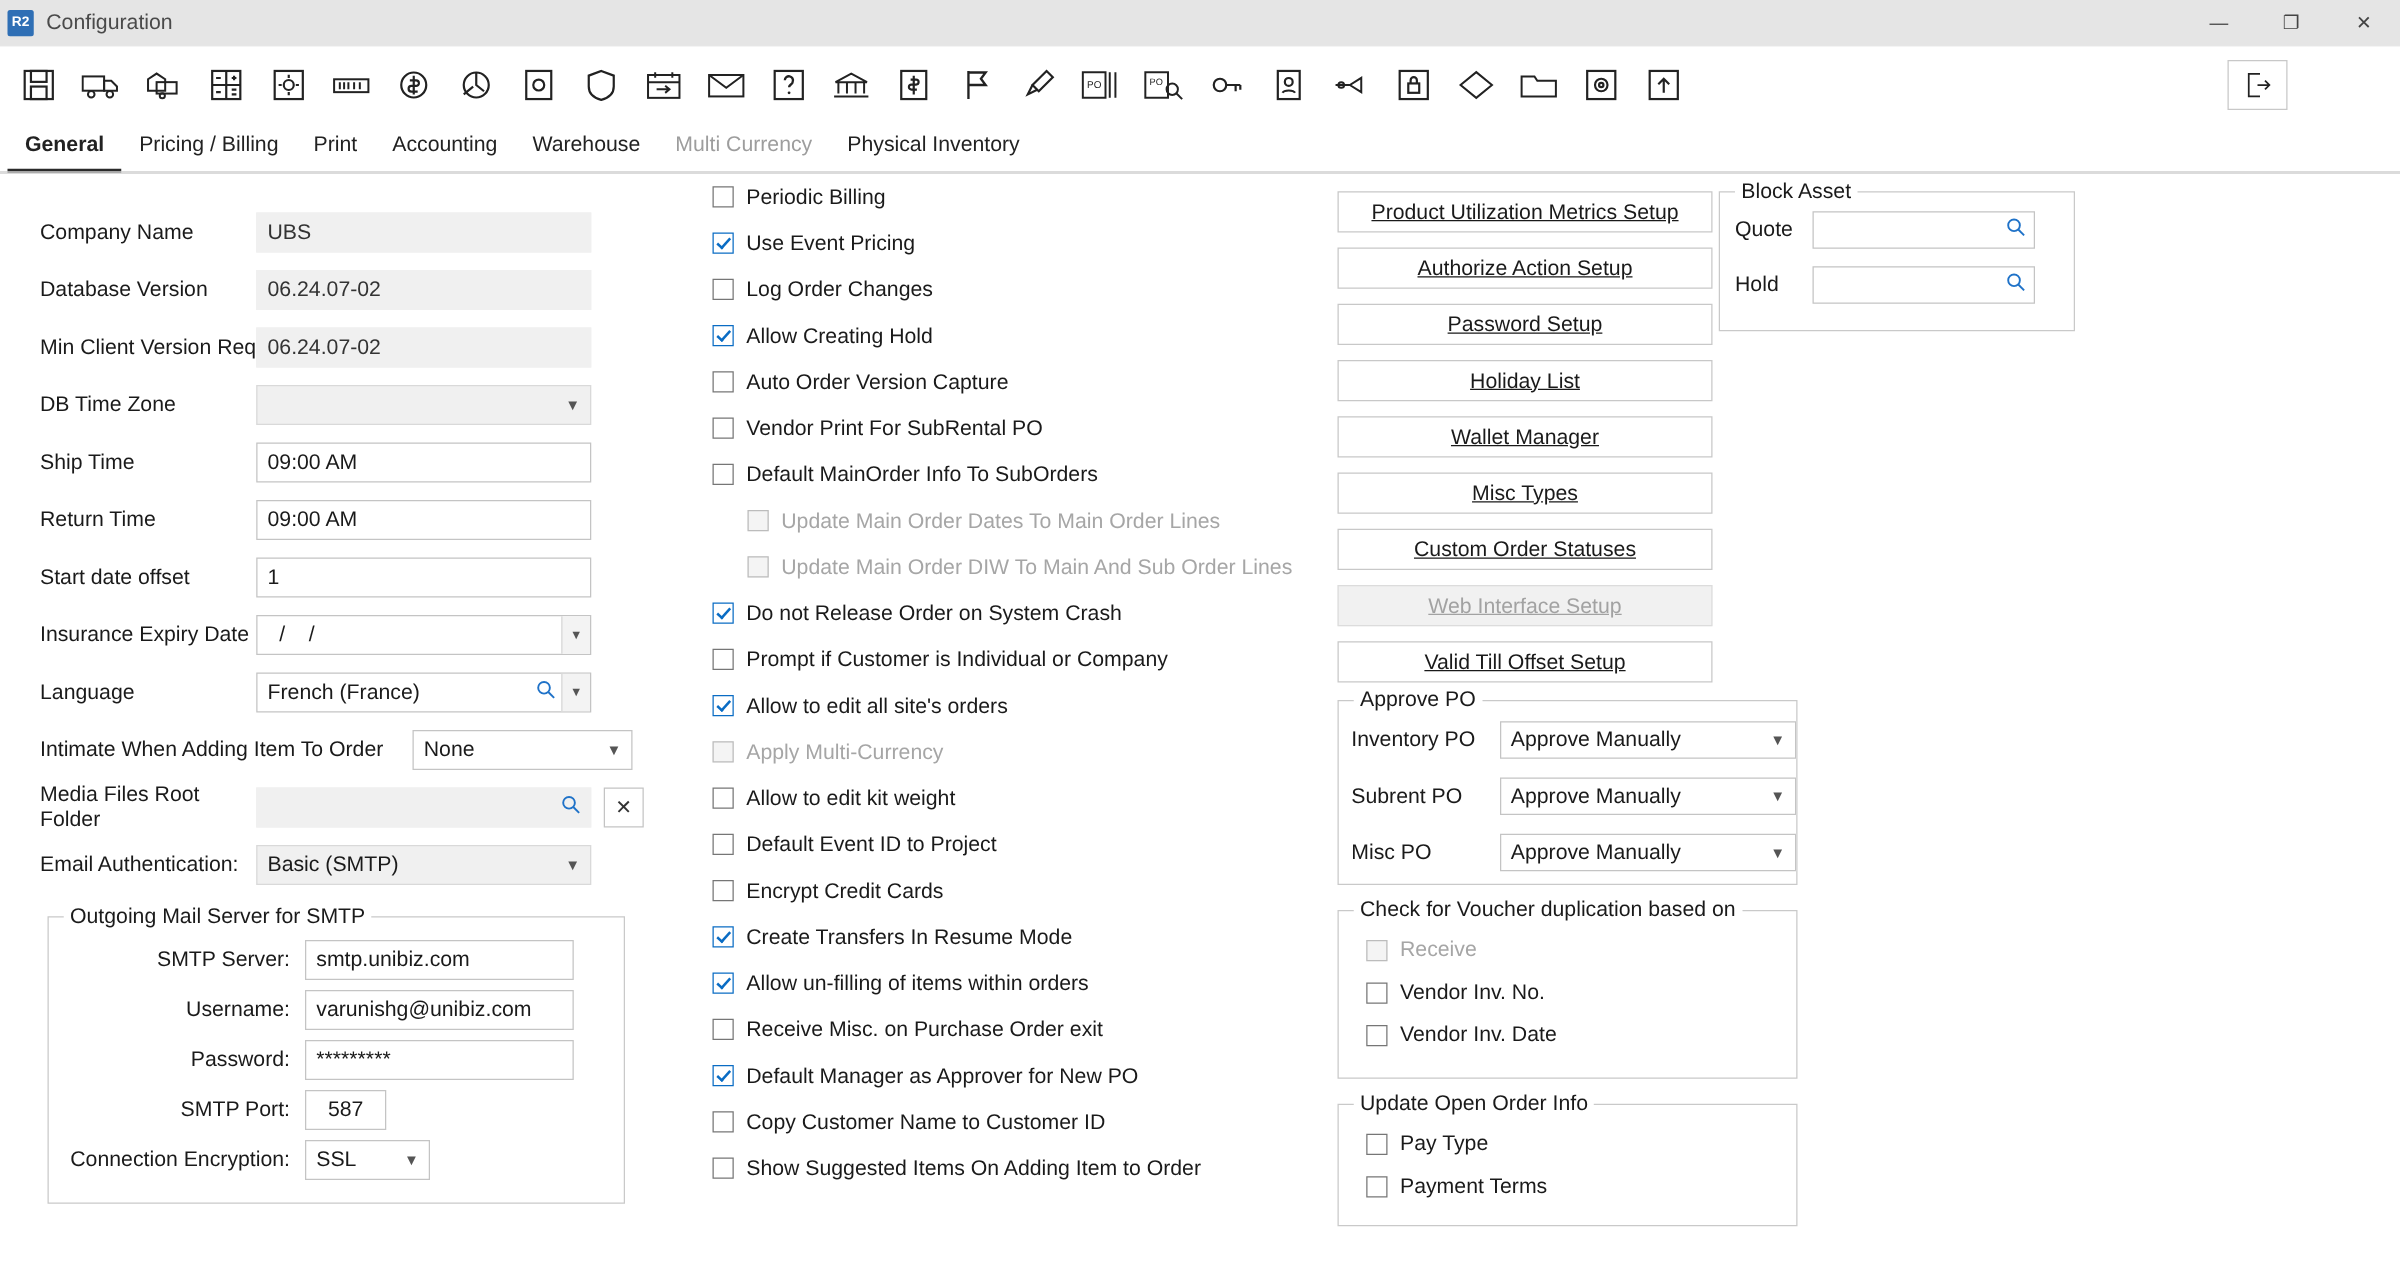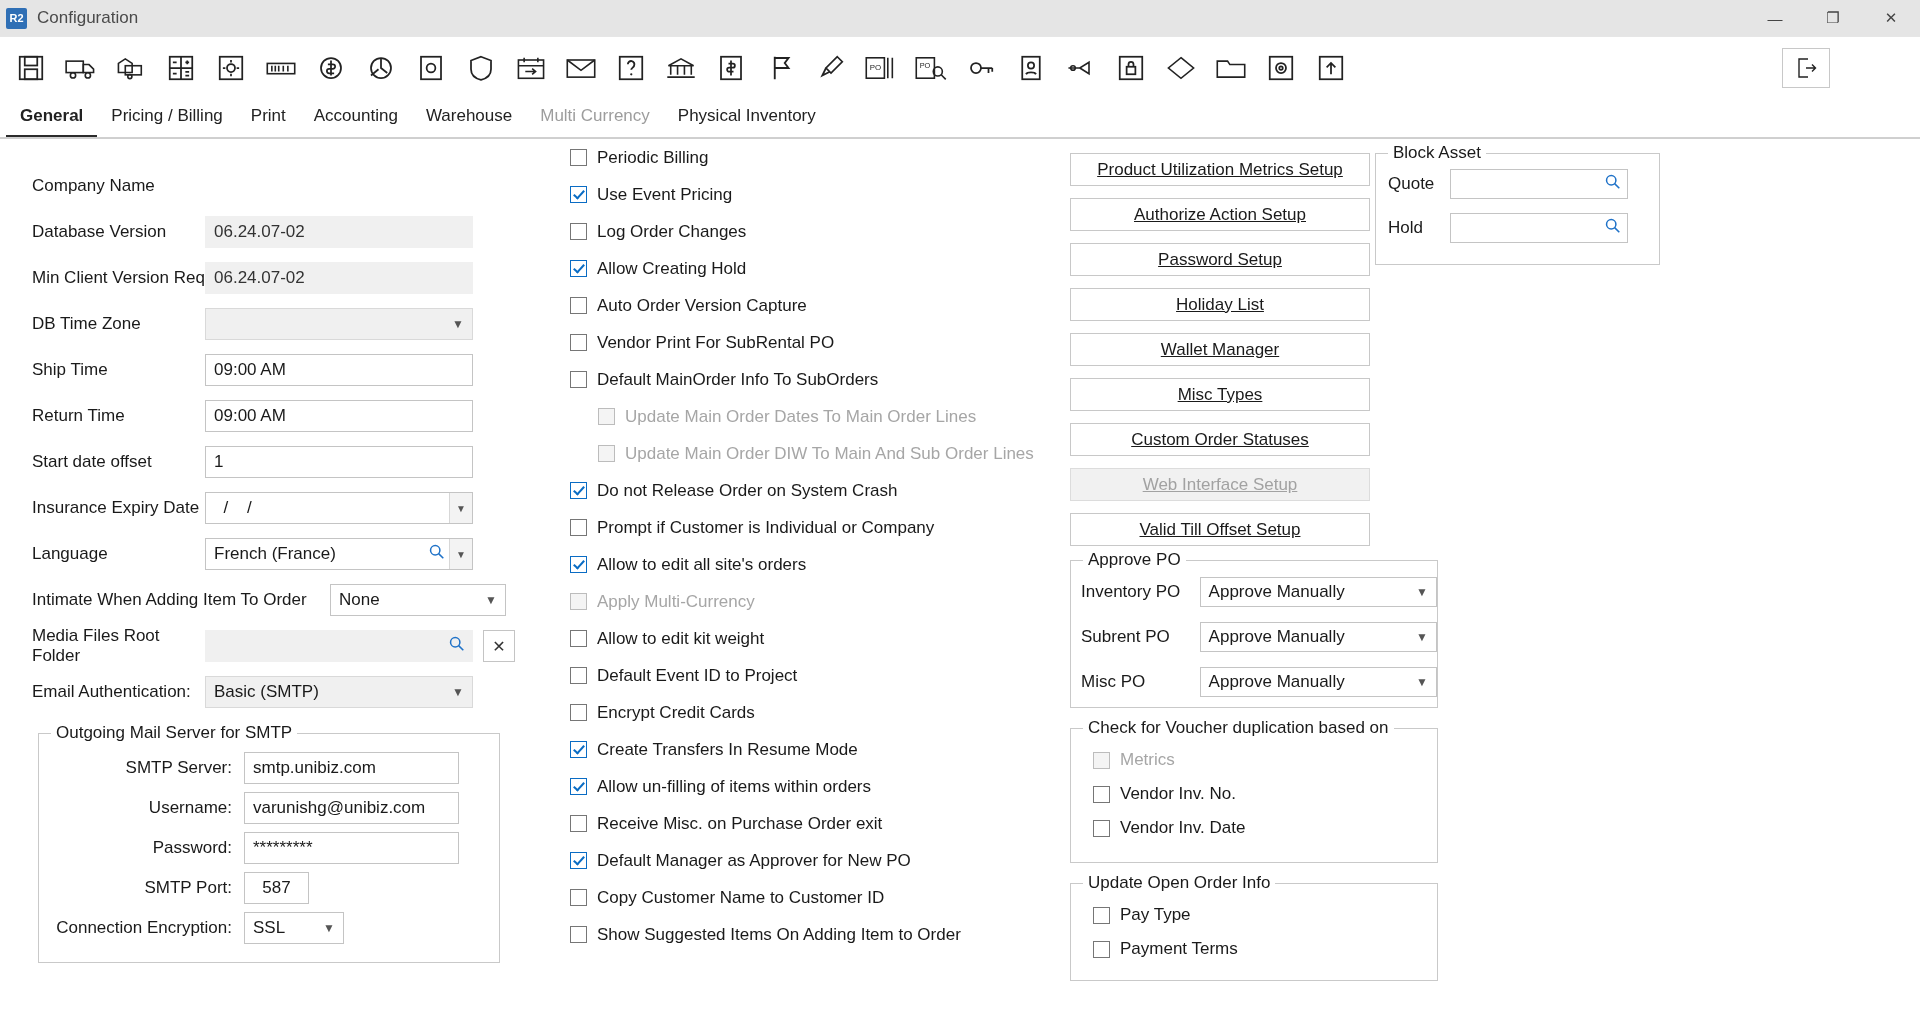--- a/index.html
+++ b/index.html
@@ -543,20 +543,21 @@
   <div class="tab">Physical Inventory</div>
   <div class="tabs-underline"></div>
 </div>
 
 <div class="content">
 
   <div class="col-left">
 
     <div class="frow">
       <div class="flabel">Company Name</div>
+      <div class="fctrl"><input class="inp readonly" readonly="" value="UBS" style=""></div>
     </div>
 
     <div class="frow">
       <div class="flabel">Database Version</div>
       <div class="fctrl"><input class="inp readonly" readonly="" value="06.24.07-02" style=""></div>
     </div>
 
     <div class="frow">
       <div class="flabel">Min Client Version Req</div>
       <div class="fctrl"><input class="inp readonly" readonly="" value="06.24.07-02" style=""></div>
@@ -816,21 +817,21 @@
           </div>
         </div>
       </div>
     </div>
 
     <div class="group" style="width:368px; height:135px; margin-top:20px;">
       <span class="legend">Check for Voucher duplication based on</span>
       <div style="padding:14px 0 0 22px;">
         <div class="cbrow" style="height:34px">
           <span class="cb disabled"></span>
-          <span class="cbtext disabled">Metrics</span>
+          <span class="cbtext disabled">Receive</span>
         </div>
         <div class="cbrow" style="height:34px">
           <span class="cb"></span>
           <span class="cbtext">Vendor Inv. No.</span>
         </div>
         <div class="cbrow" style="height:34px">
           <span class="cb"></span>
           <span class="cbtext">Vendor Inv. Date</span>
         </div>
       </div>

